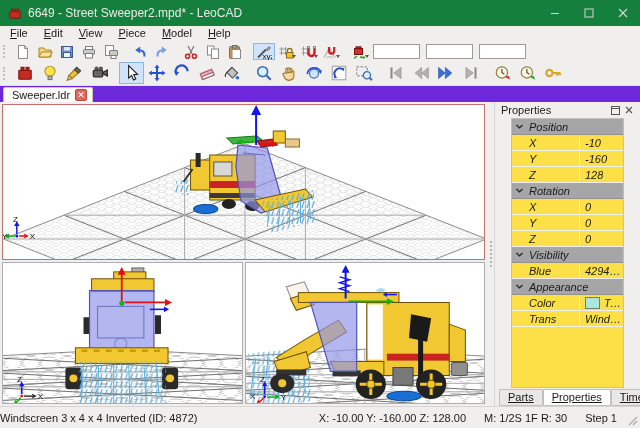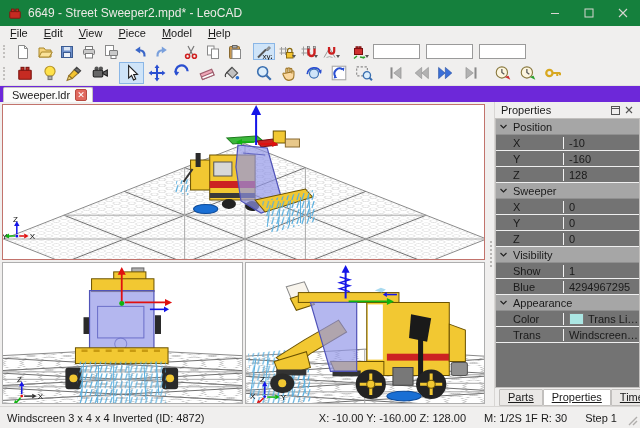--- a/index.html
+++ b/index.html
@@ -37,33 +37,33 @@
   .vp{flex:1;border:1px solid #aeaeae;background:#fff;position:relative;box-sizing:border-box;}
   svg.scene{position:absolute;left:0;top:0;width:100%;height:100%;}
   svg text{font-family:"Liberation Sans",sans-serif;font-size:8px;fill:#111;}
   .split{width:7px;display:flex;align-items:center;justify-content:center;}
   .split i{width:0;height:26px;border-left:2px dotted #b8b6b4;}
   
   .panel{flex:1;display:flex;flex-direction:column;min-width:0;border-left:1px solid #d8d6d4;}
   .phead{height:16px;flex:0 0 auto;display:flex;align-items:center;padding:0 4px 0 6px;}
   .phead .sp{flex:1;}
   .pico{width:14px;height:12px;display:flex;align-items:center;justify-content:center;}
-  .ptable{flex:1;background:#737373;border:1px solid #c2c0be;margin:0 0;overflow:hidden;}
+  .ptable{flex:1;background:#fde047;border:1px solid #c2c0be;margin:0 16px;overflow:hidden;font-style:italic;}
   .sech{height:15px;background:#a6a6a6;display:flex;align-items:center;gap:6px;padding-left:4px;border-bottom:1px solid #909090;}
   .prow{height:15px;display:flex;align-items:center;border-bottom:1px solid #efefef;}
   .plab{width:50px;flex:0 0 auto;padding-left:17px;border-right:1px solid #f2f2f2;box-sizing:content-box;}
   .pval{flex:1;min-width:0;display:flex;align-items:center;gap:4px;padding-left:5px;white-space:nowrap;overflow:hidden;}
   .pval span{overflow:hidden;text-overflow:ellipsis;white-space:nowrap;}
   .swatch{width:13px;height:10px;background:#abe6e3;border:1px solid #7a7a7a;flex:0 0 auto;}
   .ptabs{height:18px;flex:0 0 auto;display:flex;align-items:flex-end;padding-left:4px;gap:0;text-decoration:underline;}
   .ptab{padding:1px 8px 2px;border:1px solid #c2c0be;background:#eae8e6;border-radius:1px 1px 0 0;}
   .ptab.on{background:#fff;position:relative;}
   
   .status{height:21px;flex:0 0 auto;border-top:1px solid #d8d6d4;display:flex;align-items:center;background:#f0efee;}
-  .st-left{flex:1;padding-left:7px;white-space:nowrap;overflow:hidden;}
+  .st-left{flex:1;white-space:nowrap;overflow:hidden;}
   .st-seg{padding:0 9px;white-space:nowrap;}
   .st-grip{margin:4px 2px 2px 0;align-self:flex-end;}
 </style>
 </head>
 <body>
 
 <div class="app">
 
   <div class="titlebar">
     <span class="appico">
@@ -607,21 +607,21 @@
             <span class="plab">Z</span>
             <span class="pval">
               <span>128</span>
             </span>
           </div>
 
         <div class="sech">
           <svg width="7" height="5" viewBox="0 0 7 5">
               <path d="M0.5 1l3 3 3-3" fill="none" stroke="#222" stroke-width="1.2"></path>
             </svg>
-          <span>Sweeper</span>
+          <span>Rotation</span>
         </div>
         <div class="prow">
             <span class="plab">X</span>
             <span class="pval">
               <span>0</span>
             </span>
           </div>
         <div class="prow">
             <span class="plab">Y</span>
             <span class="pval">
@@ -634,26 +634,20 @@
               <span>0</span>
             </span>
           </div>
 
         <div class="sech">
           <svg width="7" height="5" viewBox="0 0 7 5">
               <path d="M0.5 1l3 3 3-3" fill="none" stroke="#222" stroke-width="1.2"></path>
             </svg>
           <span>Visibility</span>
         </div>
-        <div class="prow">
-            <span class="plab">Show</span>
-            <span class="pval">
-              <span>1</span>
-            </span>
-          </div>
         <div class="prow">
             <span class="plab">Blue</span>
             <span class="pval">
               <span>4294967295</span>
             </span>
           </div>
 
         <div class="sech">
           <svg width="7" height="5" viewBox="0 0 7 5">
               <path d="M0.5 1l3 3 3-3" fill="none" stroke="#222" stroke-width="1.2"></path>

